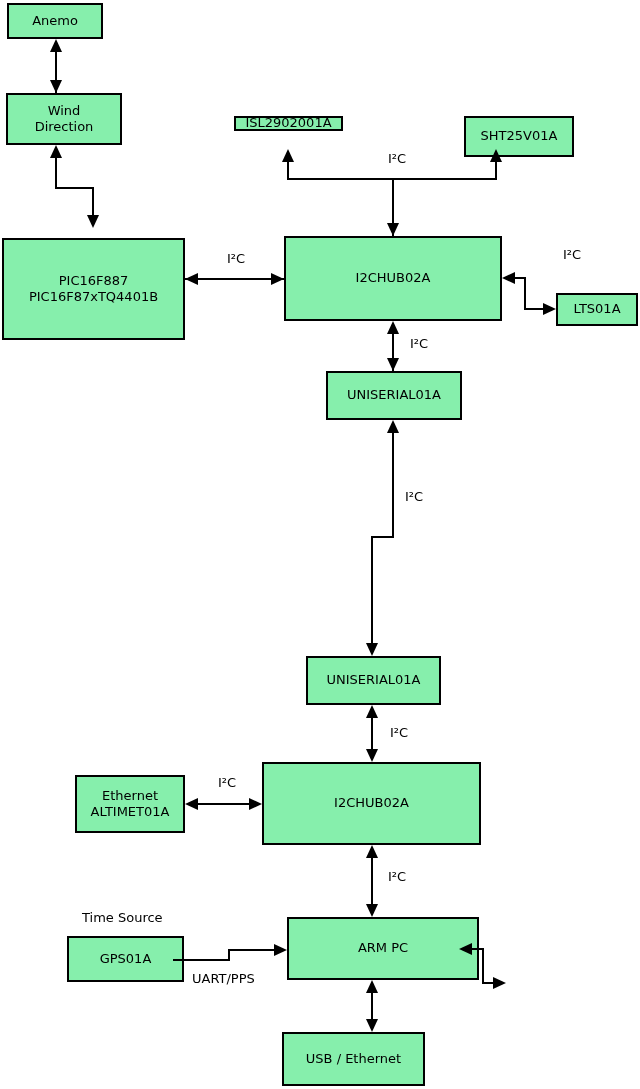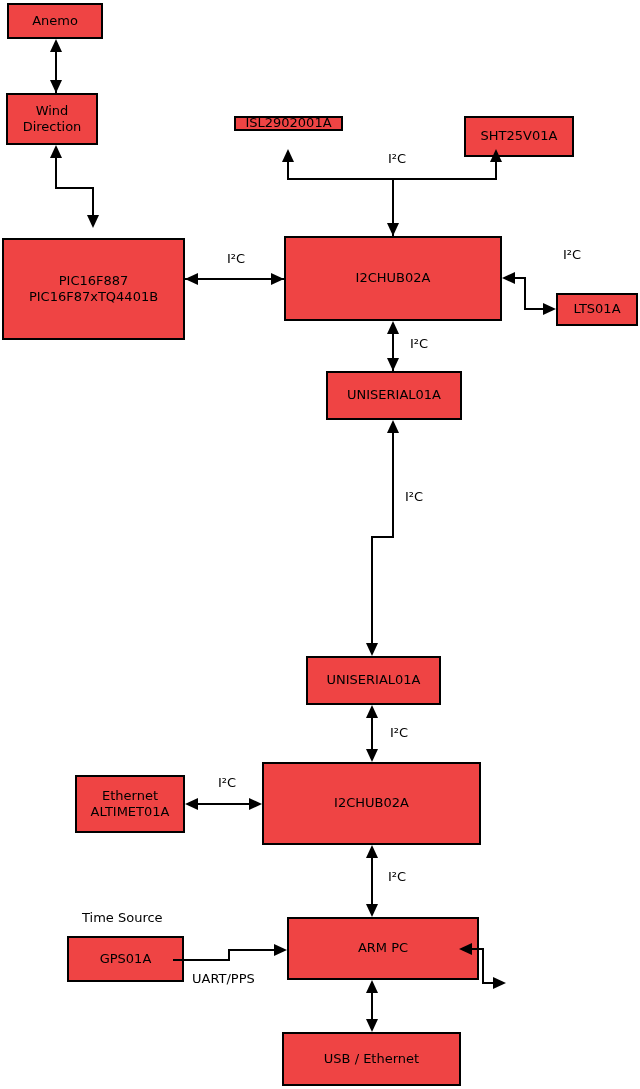--- a/index.html
+++ b/index.html
@@ -8,21 +8,21 @@
     width:640px;height:1089px;
     background:#ffffff;
     font-family:"DejaVu Sans","Liberation Sans",sans-serif;
     font-size:13px;color:#000;
     overflow:hidden;
   }
   .box{
     position:absolute;
     box-sizing:border-box;
     border:2px solid #000;
-    background:#ef4444;
+    background:#86efac;
     display:flex;flex-direction:column;
     align-items:center;justify-content:center;
     text-align:center;line-height:1.25;
   }
   .elabel{position:absolute;white-space:nowrap;text-align:center;}
   .hl{position:absolute;height:2px;background:#000;}
   .vl{position:absolute;width:2px;background:#000;}
   .arr{position:absolute;width:0;height:0;}
   .arr-up{border-left:6px solid transparent;border-right:6px solid transparent;border-bottom:13px solid #000;}
   .arr-down{border-left:6px solid transparent;border-right:6px solid transparent;border-top:13px solid #000;}
@@ -31,21 +31,21 @@
 </style>
 </head>
 <body>
 
 <div id="diagram">
 
   <div class="box" style="left:7px;top:3px;width:96px;height:36px">
     <span>Anemo</span>
   </div>
 
-  <div class="box" style="left:6px;top:93px;width:92px;height:52px">
+  <div class="box" style="left:6px;top:93px;width:116px;height:52px">
     <span>Wind</span>
     <span>Direction</span>
   </div>
 
   <div class="box" style="left:2px;top:238px;width:183px;height:102px">
     <span>PIC16F887</span>
     <span>PIC16F87xTQ4401B</span>
   </div>
 
   <div class="box" style="left:234px;top:116px;width:109px;height:15px">
@@ -83,21 +83,21 @@
 
   <div class="box" style="left:287px;top:917px;width:192px;height:63px">
     <span>ARM PC</span>
   </div>
 
   <div class="box" style="left:67px;top:936px;width:117px;height:46px">
     <span>GPS01A</span>
   </div>
 
 
-  <div class="box" style="left:282px;top:1032px;width:179px;height:54px">
+  <div class="box" style="left:282px;top:1032px;width:143px;height:54px">
     <span>USB / Ethernet</span>
   </div>
 
   <span class="elabel" style="left:388px;top:151px">I²C</span>
   <span class="elabel" style="left:227px;top:251px">I²C</span>
   <span class="elabel" style="left:563px;top:247px">I²C</span>
   <span class="elabel" style="left:410px;top:336px">I²C</span>
   <span class="elabel" style="left:405px;top:489px">I²C</span>
   <span class="elabel" style="left:390px;top:725px">I²C</span>
   <span class="elabel" style="left:218px;top:775px">I²C</span>

